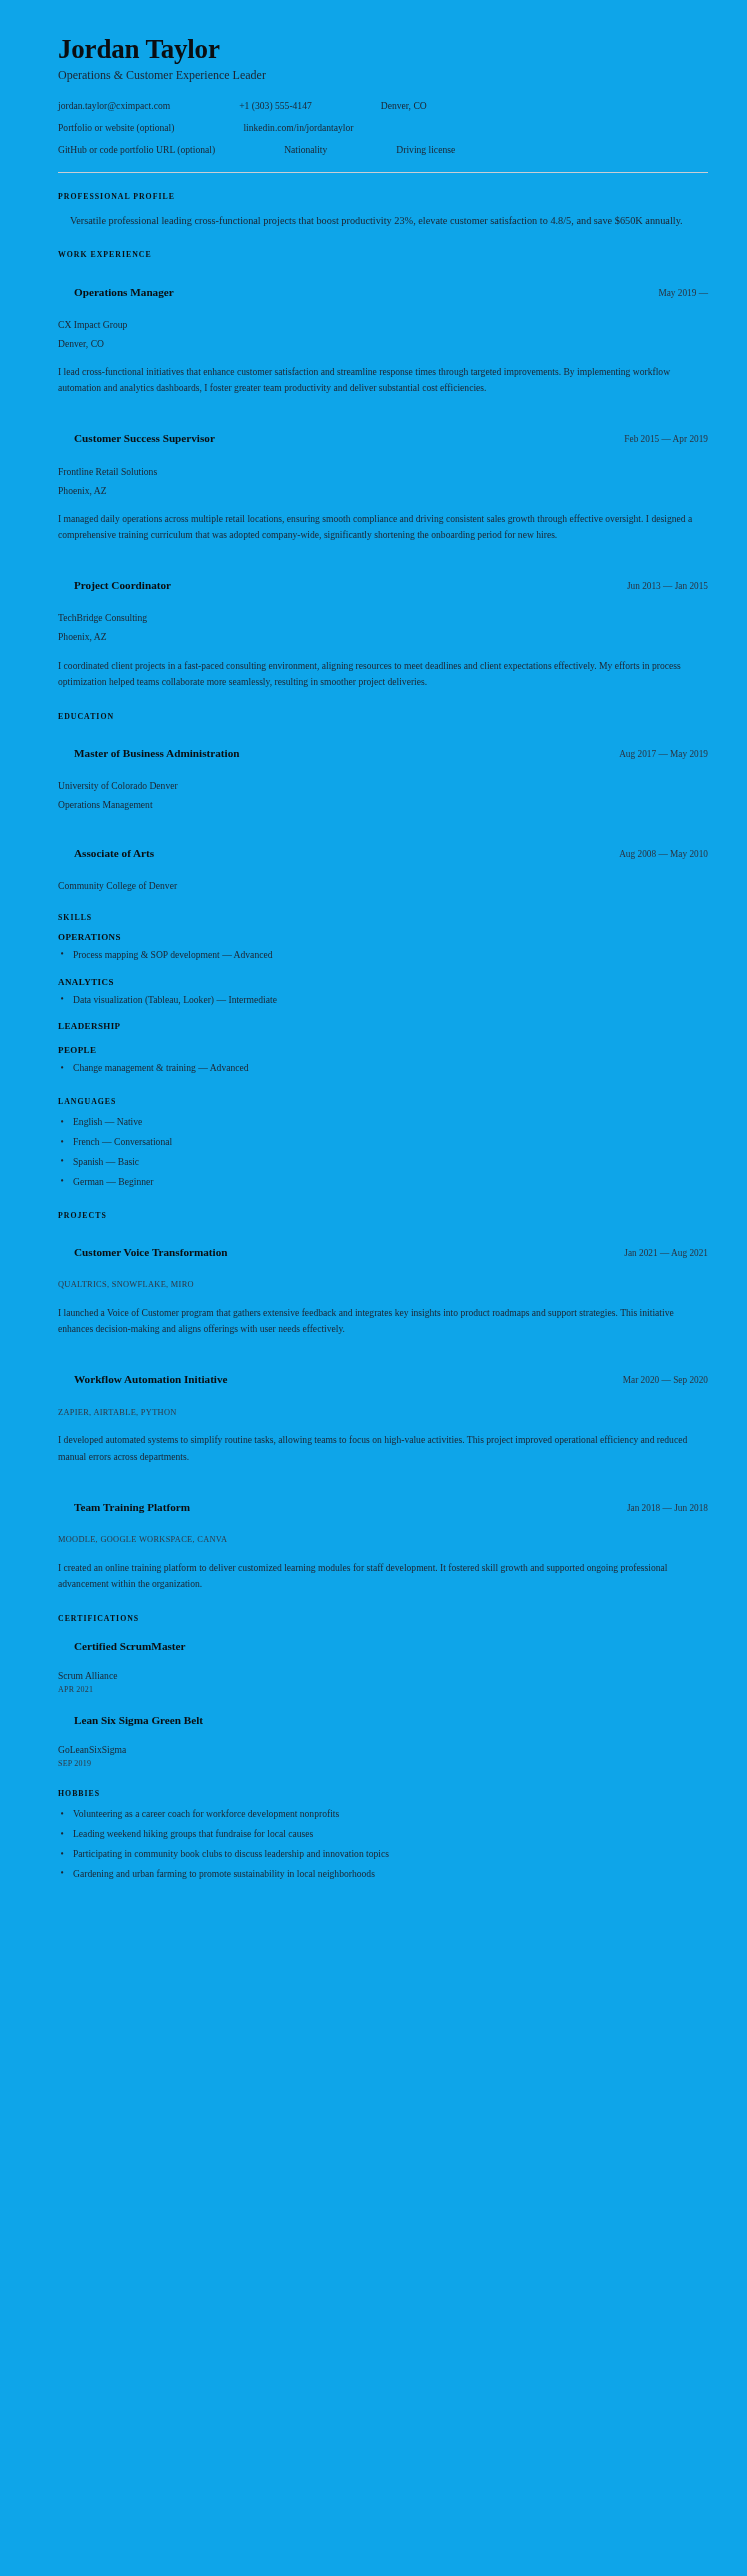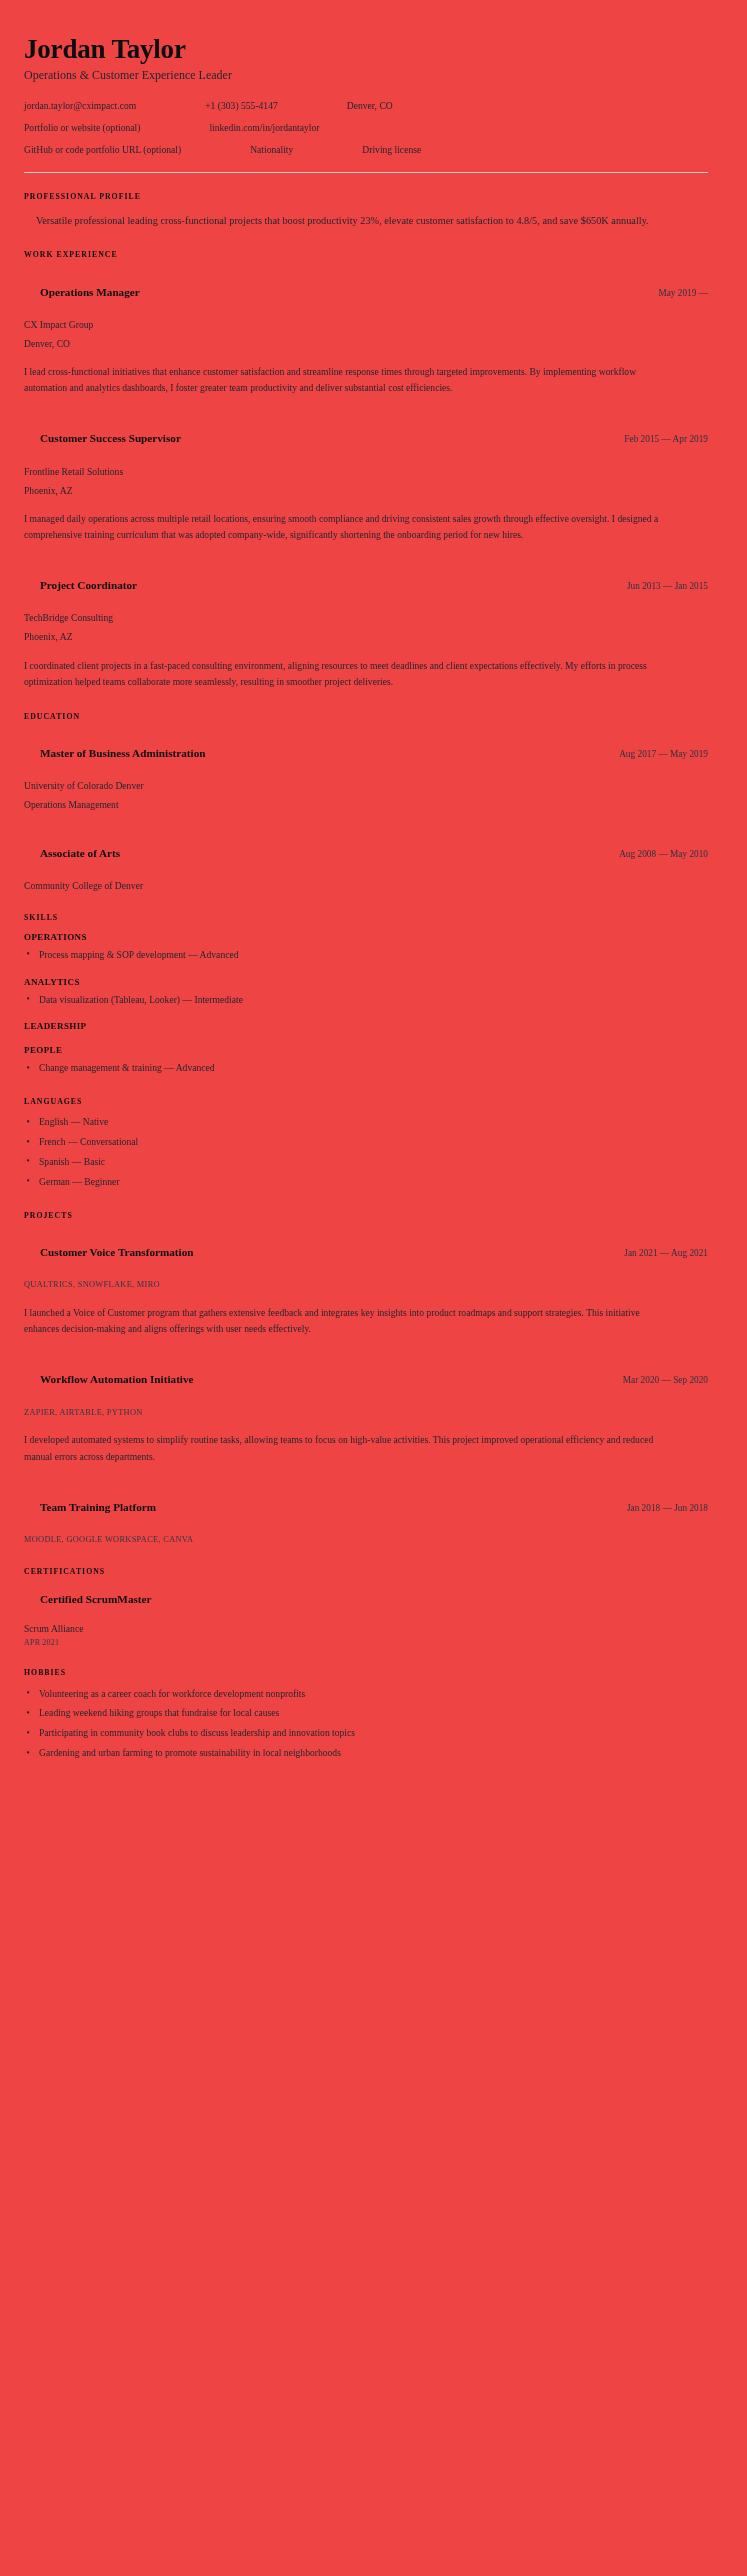--- a/index.html
+++ b/index.html
@@ -6,22 +6,22 @@
   html, body { margin: 0; padding: 0; background: #ffffff; }
   body {
     width: 747px;
     font-family: "Liberation Serif", "DejaVu Serif", serif;
     color: #111418;
     -webkit-font-smoothing: antialiased;
   }
   .page {
     width: 747px;
     min-height: 2576px;
-    background: #ef4444;
-    padding: 34px 39px 25px 24px;
+    background: #0ea5e9;
+    padding: 34px 39px 25px 58px;
   }
 
   
   .name {
     font-size: 27px;
     font-weight: bold;
     letter-spacing: -0.2px;
     line-height: 1.12;
     margin: 0 0 3.7px 0;
     color: #0b0e11;
@@ -315,32 +315,38 @@
       <p class="entry-stack">ZAPIER, AIRTABLE, PYTHON</p>
       <p class="entry-body">I developed automated systems to simplify routine tasks, allowing teams to focus on high-value activities. This project improved operational efficiency and reduced manual errors across departments.</p>
     </div>
 
     <div class="entry">
       <div class="entry-head">
         <h3 class="entry-title">Team Training Platform</h3>
         <span class="entry-dates">Jan 2018 — Jun 2018</span>
       </div>
       <p class="entry-stack">MOODLE, GOOGLE WORKSPACE, CANVA</p>
+      <p class="entry-body">I created an online training platform to deliver customized learning modules for staff development. It fostered skill growth and supported ongoing professional advancement within the organization.</p>
     </div>
   </section>
 
   <section class="section">
     <h2 class="section-title">Certifications</h2>
 
     <div class="entry">
       <h3 class="entry-title">Certified ScrumMaster</h3>
       <p class="entry-org">Scrum Alliance</p>
       <p class="entry-cert-date">APR 2021</p>
     </div>
 
+    <div class="entry">
+      <h3 class="entry-title">Lean Six Sigma Green Belt</h3>
+      <p class="entry-org">GoLeanSixSigma</p>
+      <p class="entry-cert-date">SEP 2019</p>
+    </div>
   </section>
 
   <section class="section">
     <h2 class="section-title">Hobbies</h2>
     <ul class="bullets tight">
       <li>Volunteering as a career coach for workforce development nonprofits</li>
       <li>Leading weekend hiking groups that fundraise for local causes</li>
       <li>Participating in community book clubs to discuss leadership and innovation topics</li>
       <li>Gardening and urban farming to promote sustainability in local neighborhoods</li>
     </ul>

